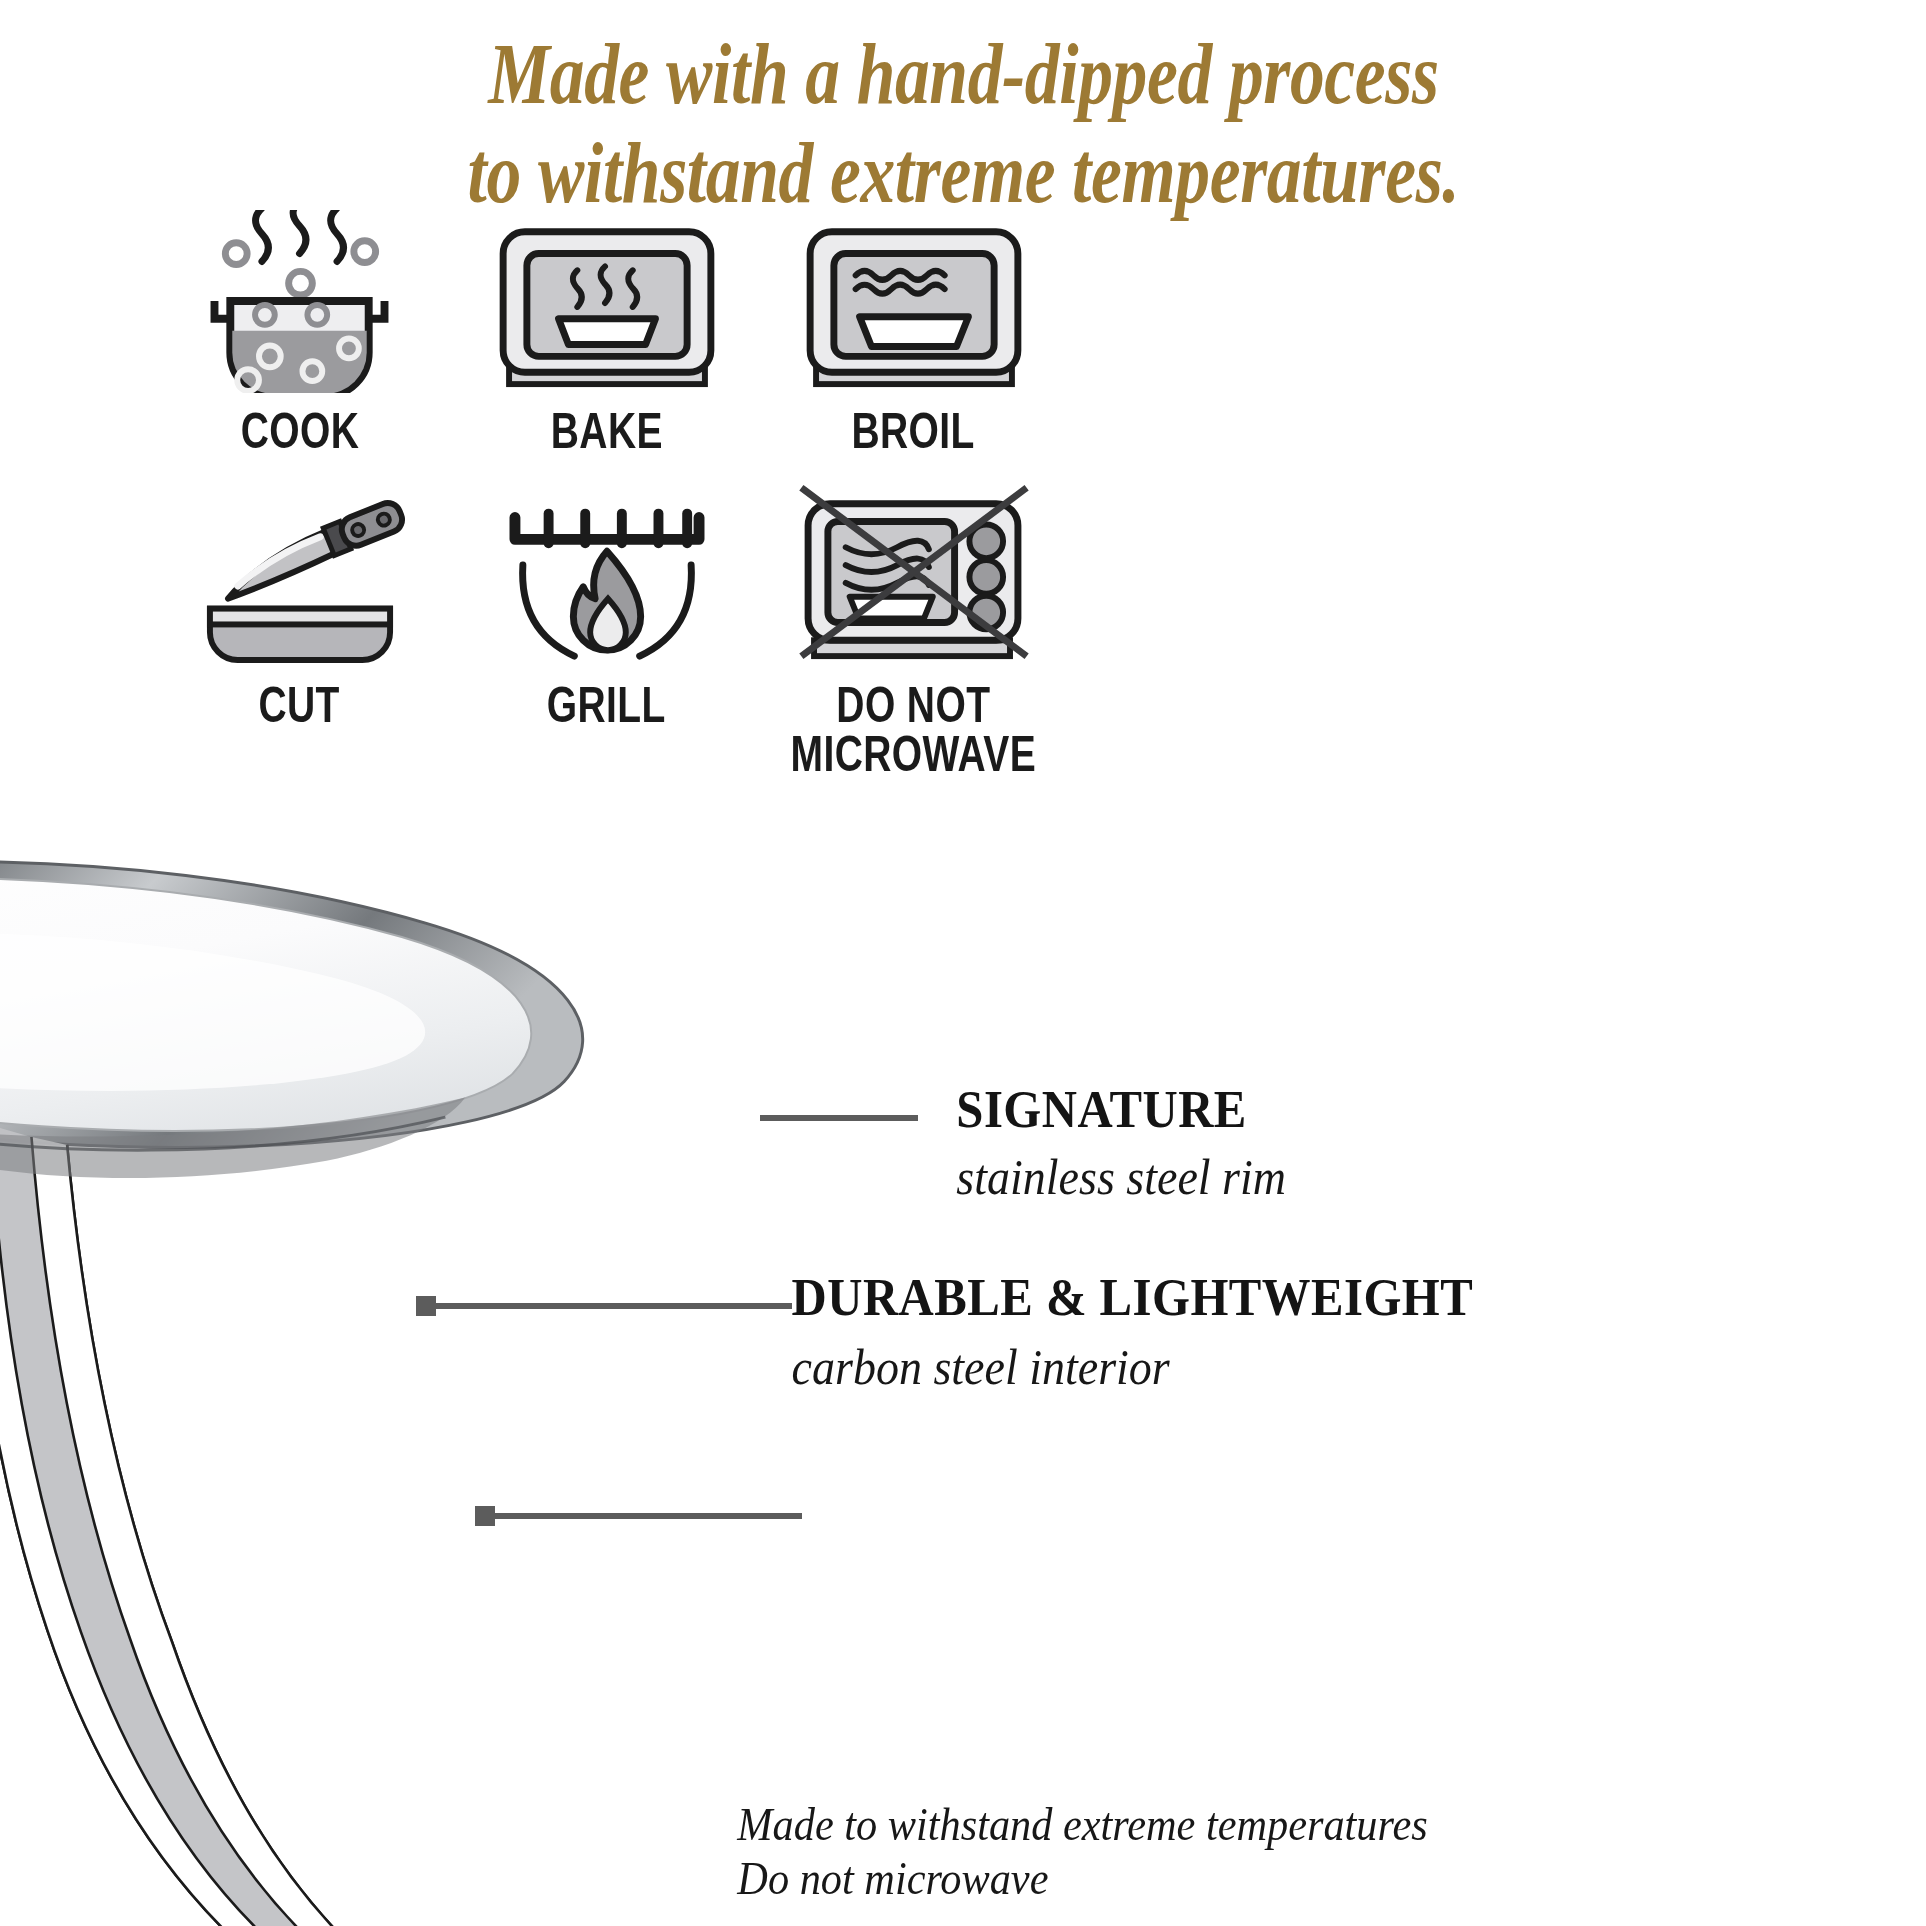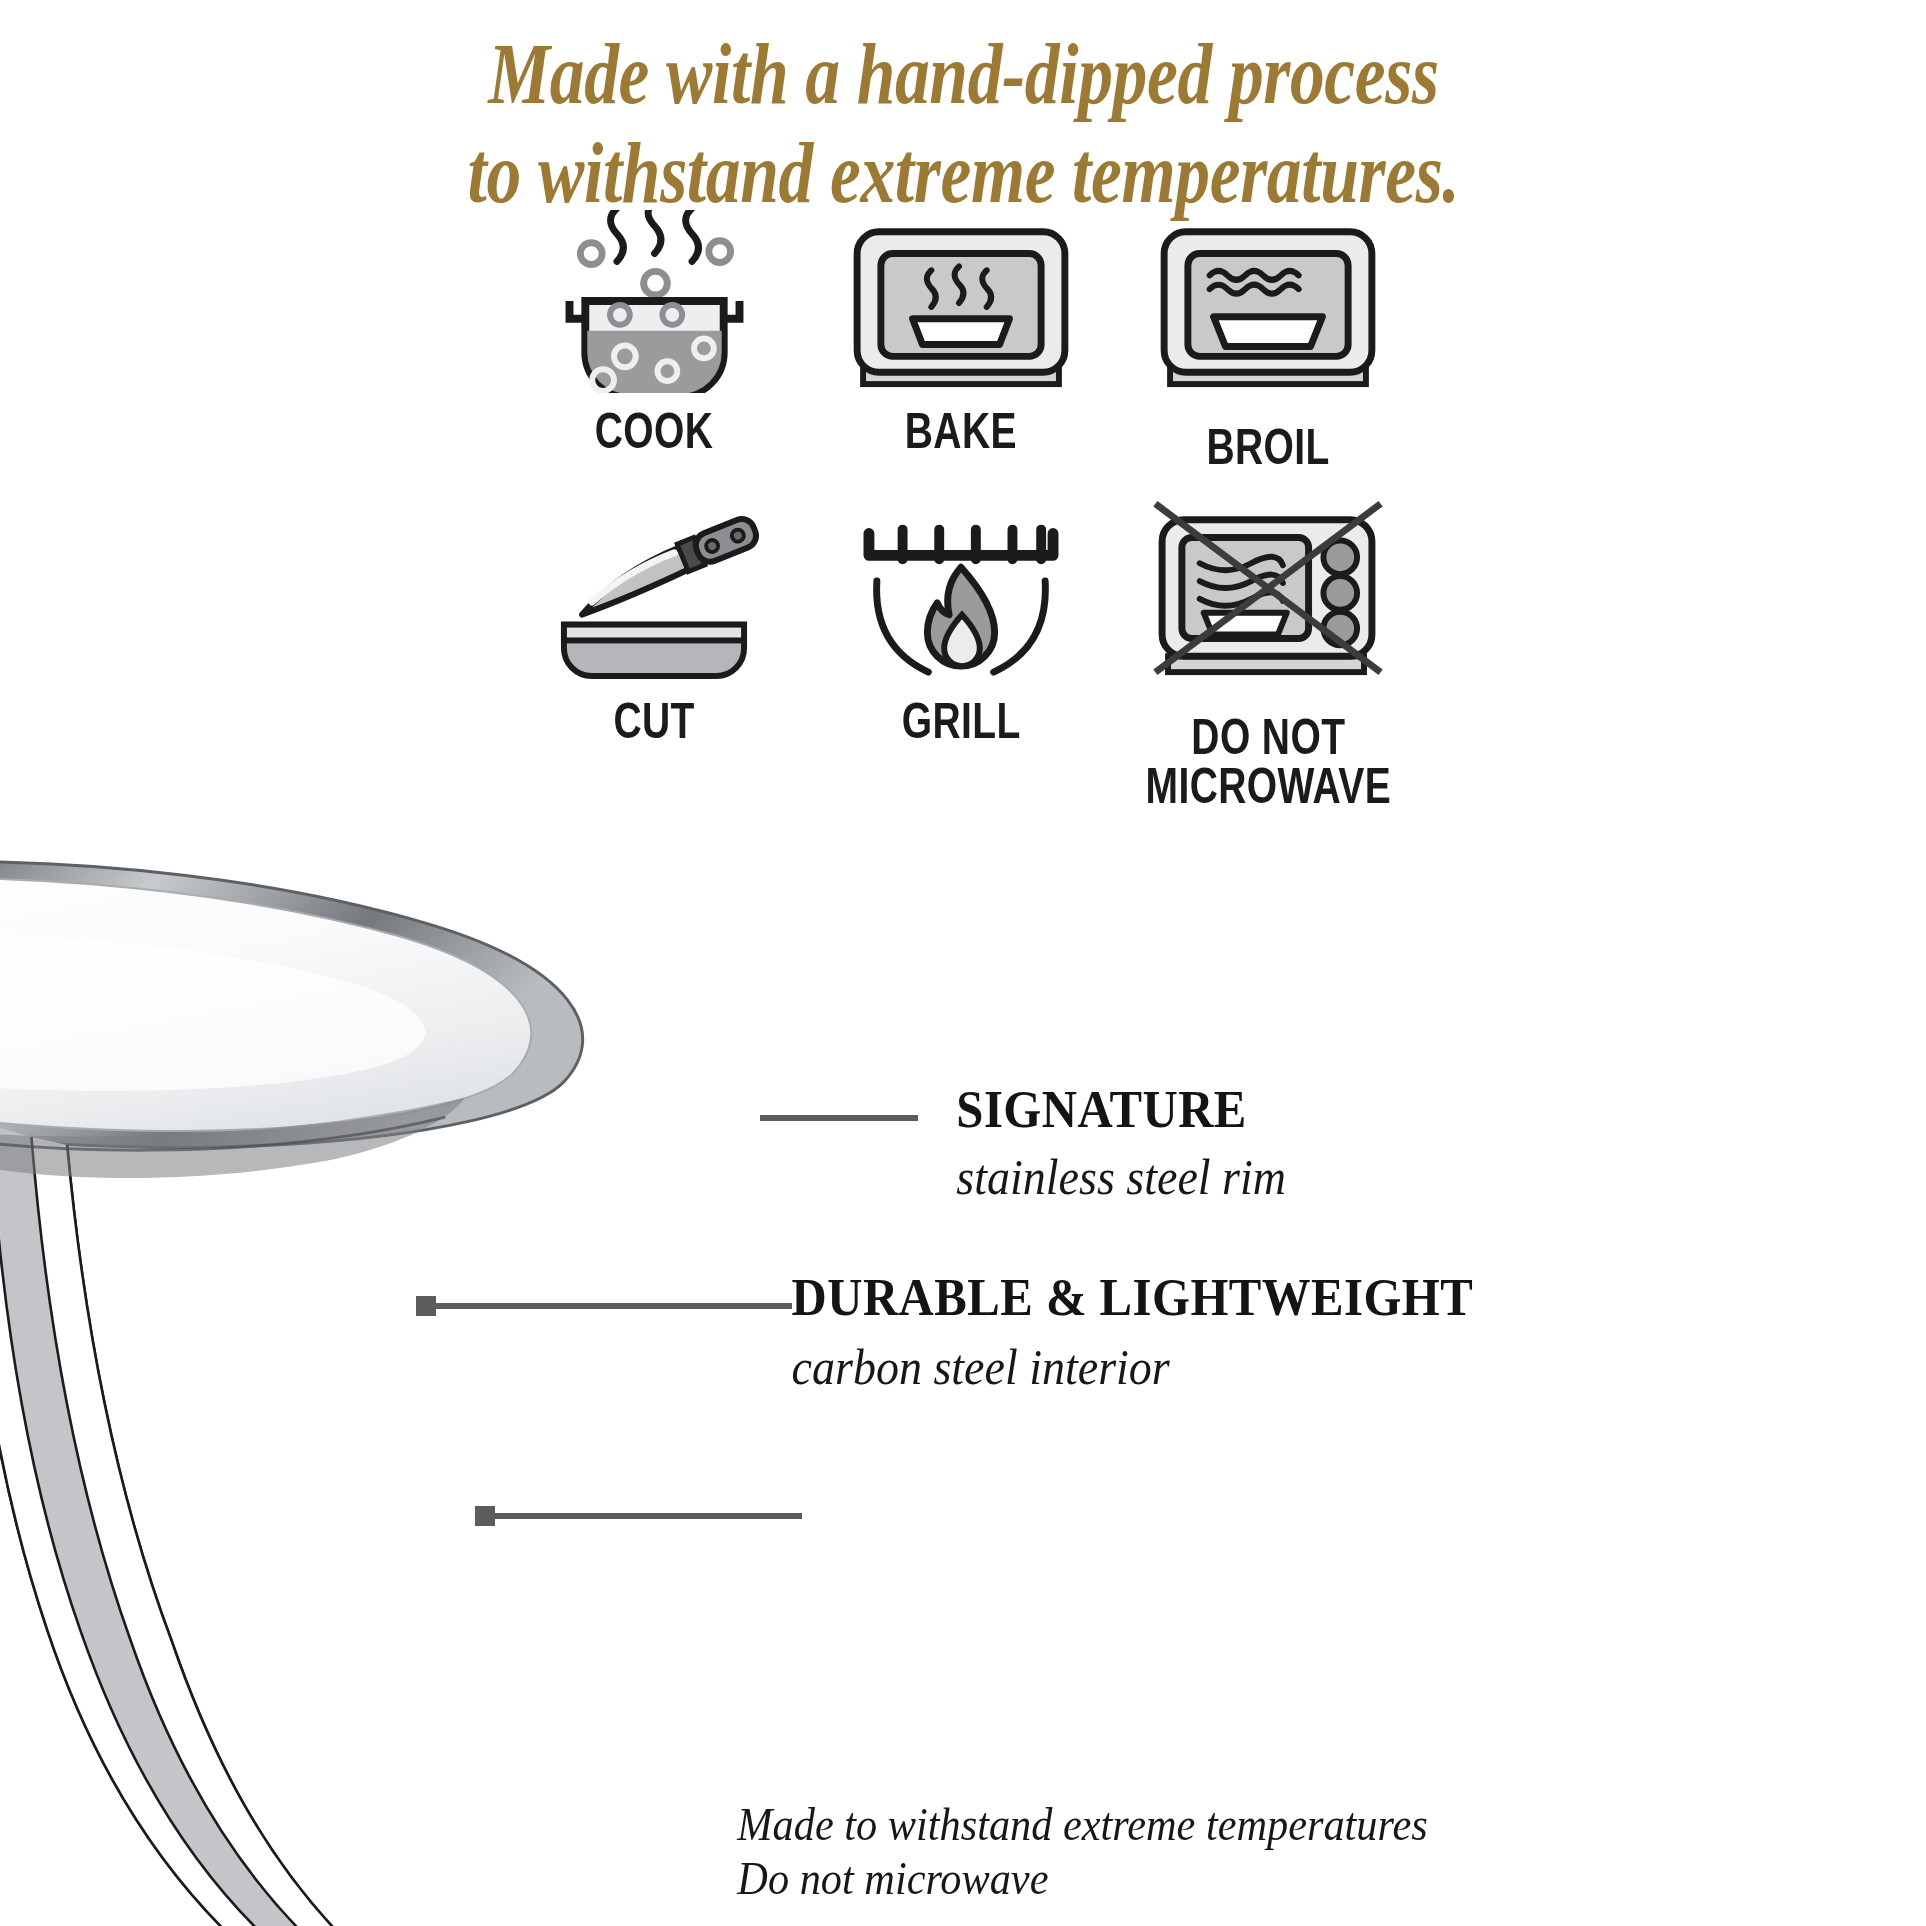--- a/index.html
+++ b/index.html
@@ -23,27 +23,27 @@
     letter-spacing:-0.5px;
     transform:scaleX(0.80);
     transform-origin:50% 0;
   }
   .headline .l2{display:block;margin-top:12px;}
 
   
   .icon-grid{
     position:absolute;left:149px;top:194px;width:1624px;
   }
-  .icon-row{display:flex;justify-content:center;}
+  .icon-row{display:flex;justify-content:flex-start;}
   .icon-row.r1{margin-bottom:18px;}
   .icon-cell{
     width:301px;margin-right:6px;
     display:flex;flex-direction:column;align-items:center;
   }
-  .icon-cell:last-child{margin-right:0;gap:16px;}
+  .icon-cell:last-child{margin-right:0;}
   .icon-art{height:183px;display:flex;align-items:flex-end;justify-content:center;}
   .icon-art.tall{height:193px;}
   .icon-label{
     margin-top:14px;
     font-family:"Liberation Sans", sans-serif;
     font-weight:700;
     font-size:50px;line-height:0.98;
     color:#1b1b1b;
     text-align:center;
     letter-spacing:0.5px;

